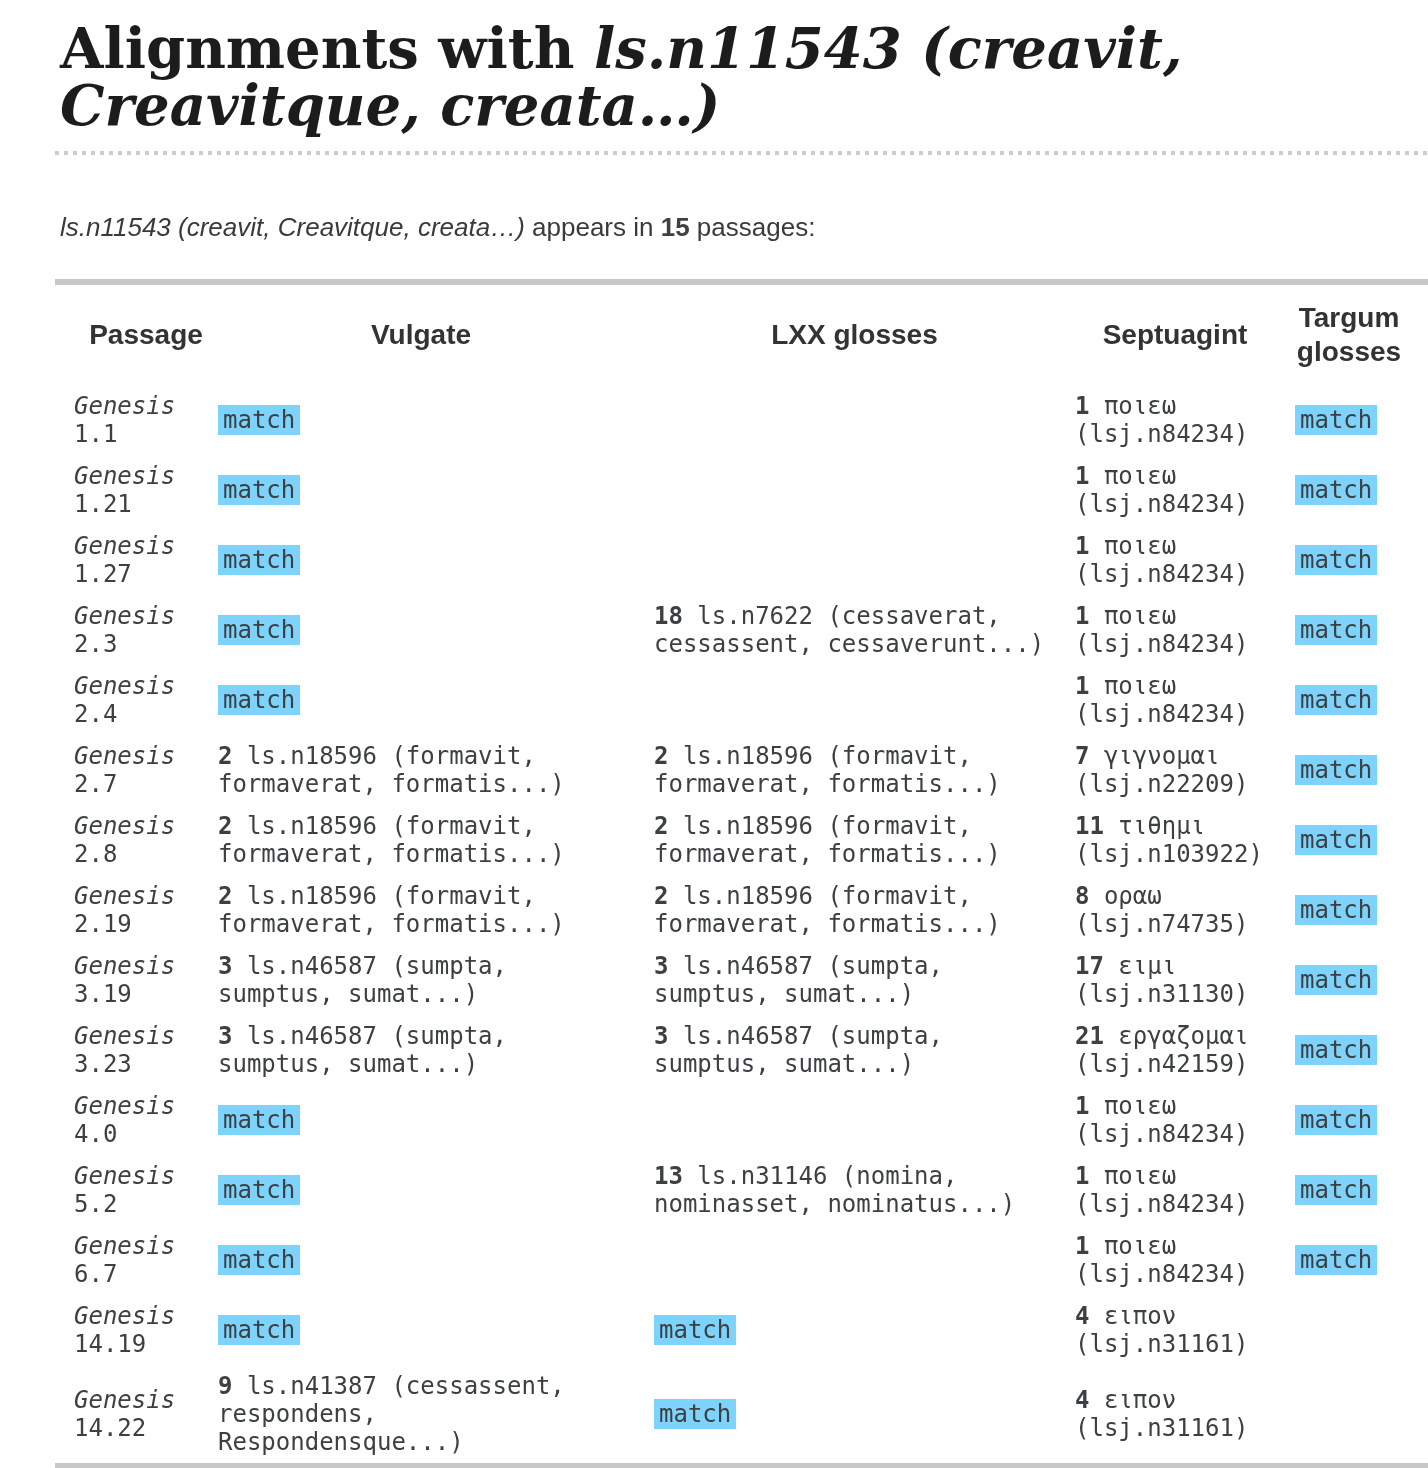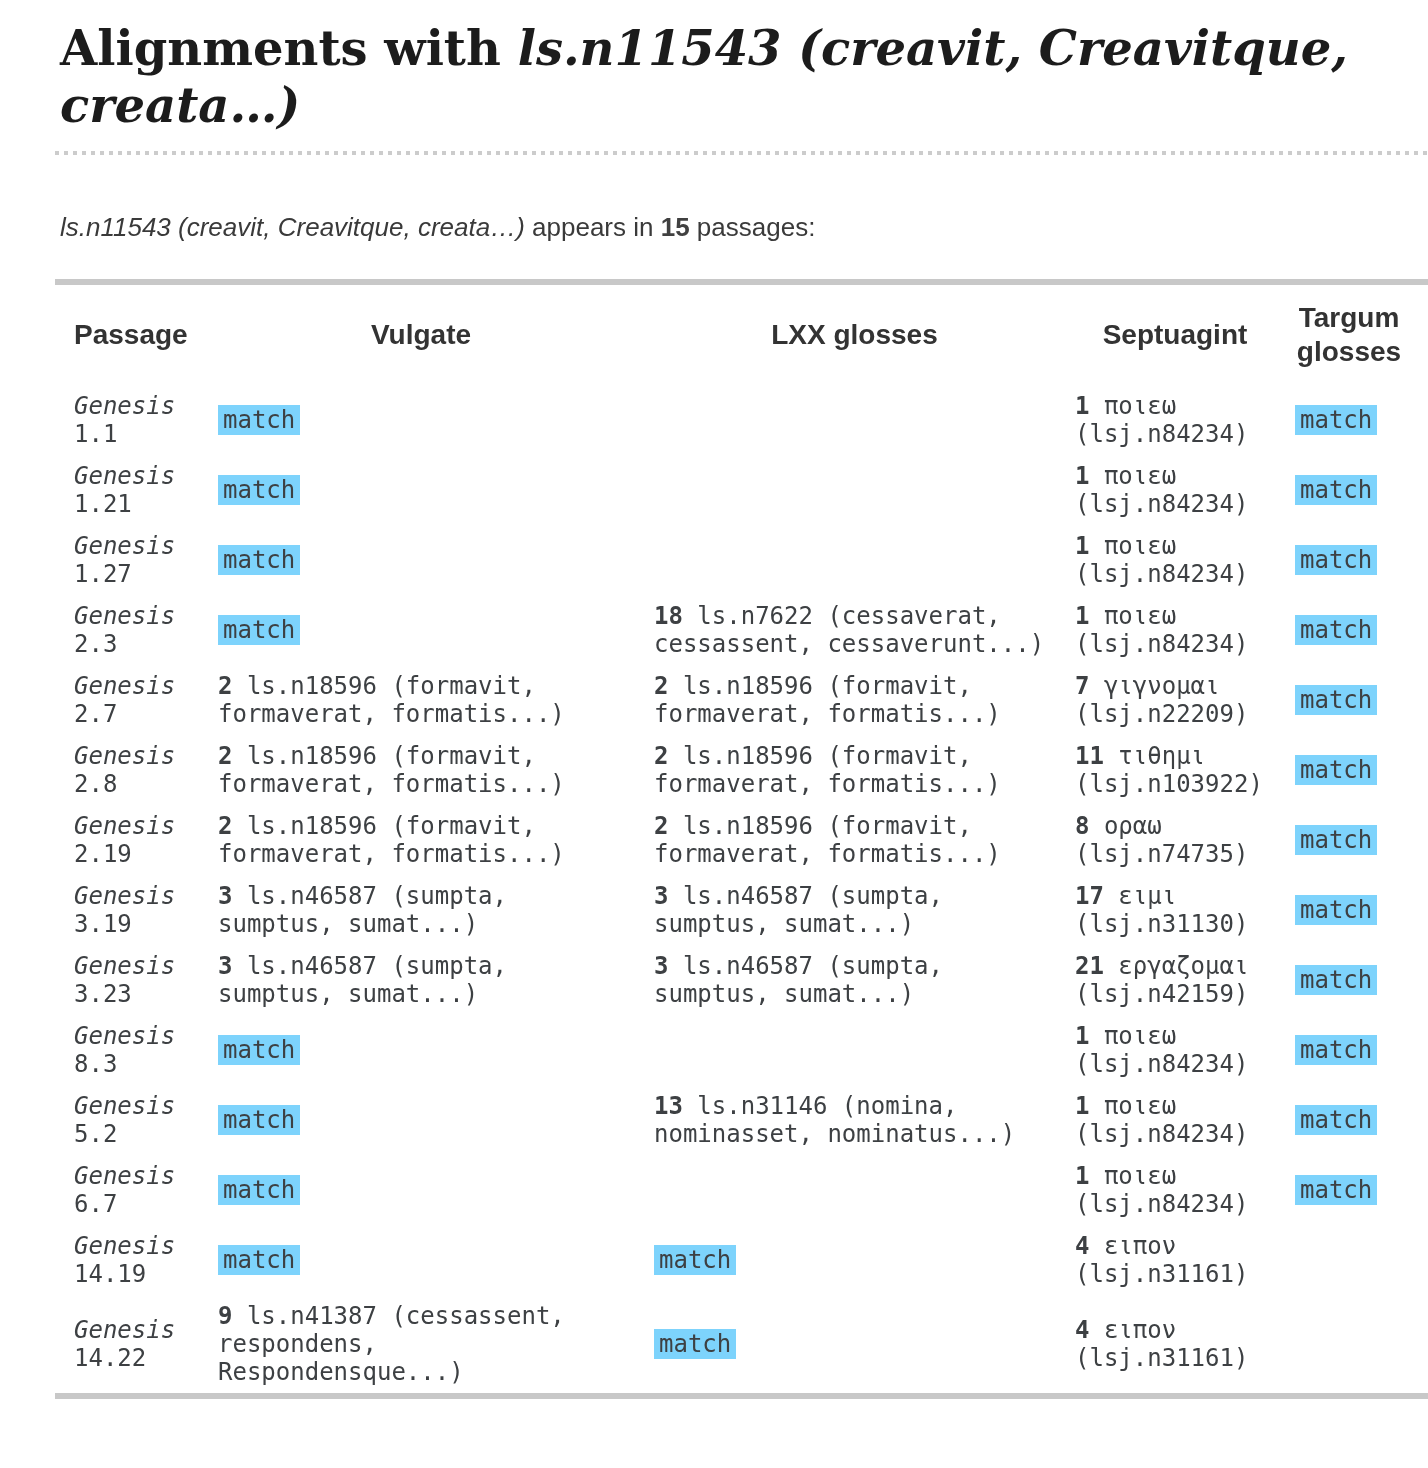--- a/index.html
+++ b/index.html
@@ -6,21 +6,21 @@
   body {
     width: 1428px;
     font-family: "Liberation Sans", sans-serif;
     color: #3d4043;
   }
   .page { padding: 14px 0 24px 55px; }
 
   h1.title {
     font-family: "DejaVu Serif", serif;
     font-weight: bold;
-    font-size: 48px;
+    font-size: 56px;
     line-height: 57px;
     color: #1c1c1c;
     margin: 6px 0 0 5px;
     max-width: 1310px;
   }
   h1.title .it { font-style: italic; }
 
   .dotted-divider {
     margin-top: 17px;
     height: 4px;
@@ -58,21 +58,21 @@
   th {
     font-family: "Liberation Sans", sans-serif;
     font-size: 28px;
     line-height: 34px;
     font-weight: bold;
     color: #333333;
     padding: 16px 0;
     vertical-align: middle;
     text-align: center;
   }
-  th.h-passage { text-align: left; padding-left: 19px; }
+  th.h-passage { text-align: center; padding-left: 19px; }
   th.h-vulgate { padding-right: 30px; }
   th.h-lxx     { padding-right: 20px; }
   th.h-sept    { padding-right: 20px; }
   th.h-targum  { padding-right: 25px; }
 
   td {
     vertical-align: middle;
     padding: 7px 0;
     overflow-wrap: break-word;
   }
@@ -141,20 +141,27 @@
           <td class="td-targum"><span class="match">match</span></td>
         </tr>
         <tr>
           <td class="td-passage"><span class="book">Genesis</span> <span>2.3</span></td>
           <td class="td-vulgate"><span class="match">match</span></td>
           <td class="td-lxx"><span class="count">18</span><span> ls.n7622 (cessaverat, cessassent, cessaverunt...)</span></td>
           <td class="td-sept"><span class="count">1</span><span> ποιεω (lsj.n84234)</span></td>
           <td class="td-targum"><span class="match">match</span></td>
         </tr>
         <tr>
+          <td class="td-passage"><span class="book">Genesis</span> <span>2.4</span></td>
+          <td class="td-vulgate"><span class="match">match</span></td>
+          <td class="td-lxx"></td>
+          <td class="td-sept"><span class="count">1</span><span> ποιεω (lsj.n84234)</span></td>
+          <td class="td-targum"><span class="match">match</span></td>
+        </tr>
+        <tr>
           <td class="td-passage"><span class="book">Genesis</span> <span>2.7</span></td>
           <td class="td-vulgate"><span class="count">2</span><span> ls.n18596 (formavit, formaverat, formatis...)</span></td>
           <td class="td-lxx"><span class="count">2</span><span> ls.n18596 (formavit, formaverat, formatis...)</span></td>
           <td class="td-sept"><span class="count">7</span><span> γιγνομαι (lsj.n22209)</span></td>
           <td class="td-targum"><span class="match">match</span></td>
         </tr>
         <tr>
           <td class="td-passage"><span class="book">Genesis</span> <span>2.8</span></td>
           <td class="td-vulgate"><span class="count">2</span><span> ls.n18596 (formavit, formaverat, formatis...)</span></td>
           <td class="td-lxx"><span class="count">2</span><span> ls.n18596 (formavit, formaverat, formatis...)</span></td>
@@ -176,21 +183,21 @@
           <td class="td-targum"><span class="match">match</span></td>
         </tr>
         <tr>
           <td class="td-passage"><span class="book">Genesis</span> <span>3.23</span></td>
           <td class="td-vulgate"><span class="count">3</span><span> ls.n46587 (sumpta, sumptus, sumat...)</span></td>
           <td class="td-lxx"><span class="count">3</span><span> ls.n46587 (sumpta, sumptus, sumat...)</span></td>
           <td class="td-sept"><span class="count">21</span><span> εργαζομαι (lsj.n42159)</span></td>
           <td class="td-targum"><span class="match">match</span></td>
         </tr>
         <tr>
-          <td class="td-passage"><span class="book">Genesis</span> <span>8.3</span></td>
+          <td class="td-passage"><span class="book">Genesis</span> <span>4.0</span></td>
           <td class="td-vulgate"><span class="match">match</span></td>
           <td class="td-lxx"></td>
           <td class="td-sept"><span class="count">1</span><span> ποιεω (lsj.n84234)</span></td>
           <td class="td-targum"><span class="match">match</span></td>
         </tr>
         <tr>
           <td class="td-passage"><span class="book">Genesis</span> <span>5.2</span></td>
           <td class="td-vulgate"><span class="match">match</span></td>
           <td class="td-lxx"><span class="count">13</span><span> ls.n31146 (nomina, nominasset, nominatus...)</span></td>
           <td class="td-sept"><span class="count">1</span><span> ποιεω (lsj.n84234)</span></td>

